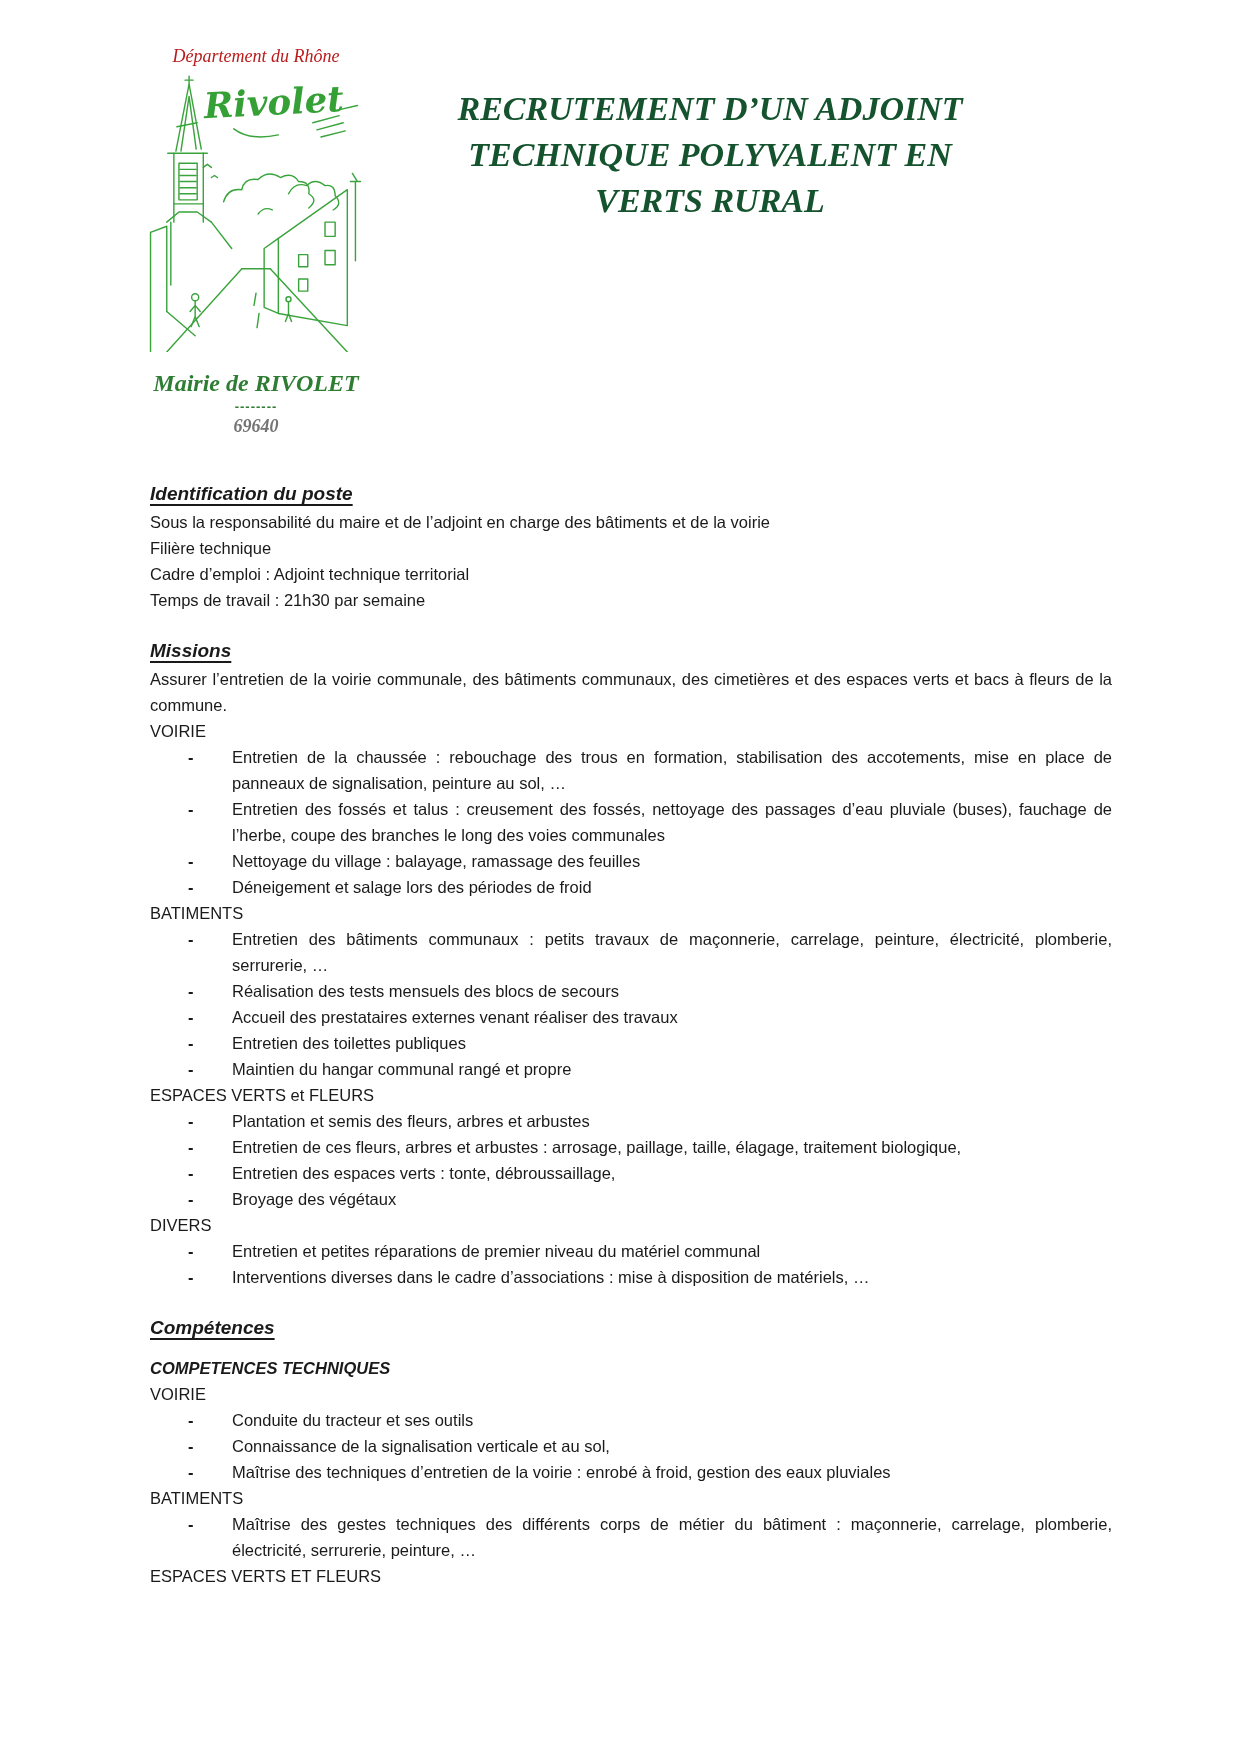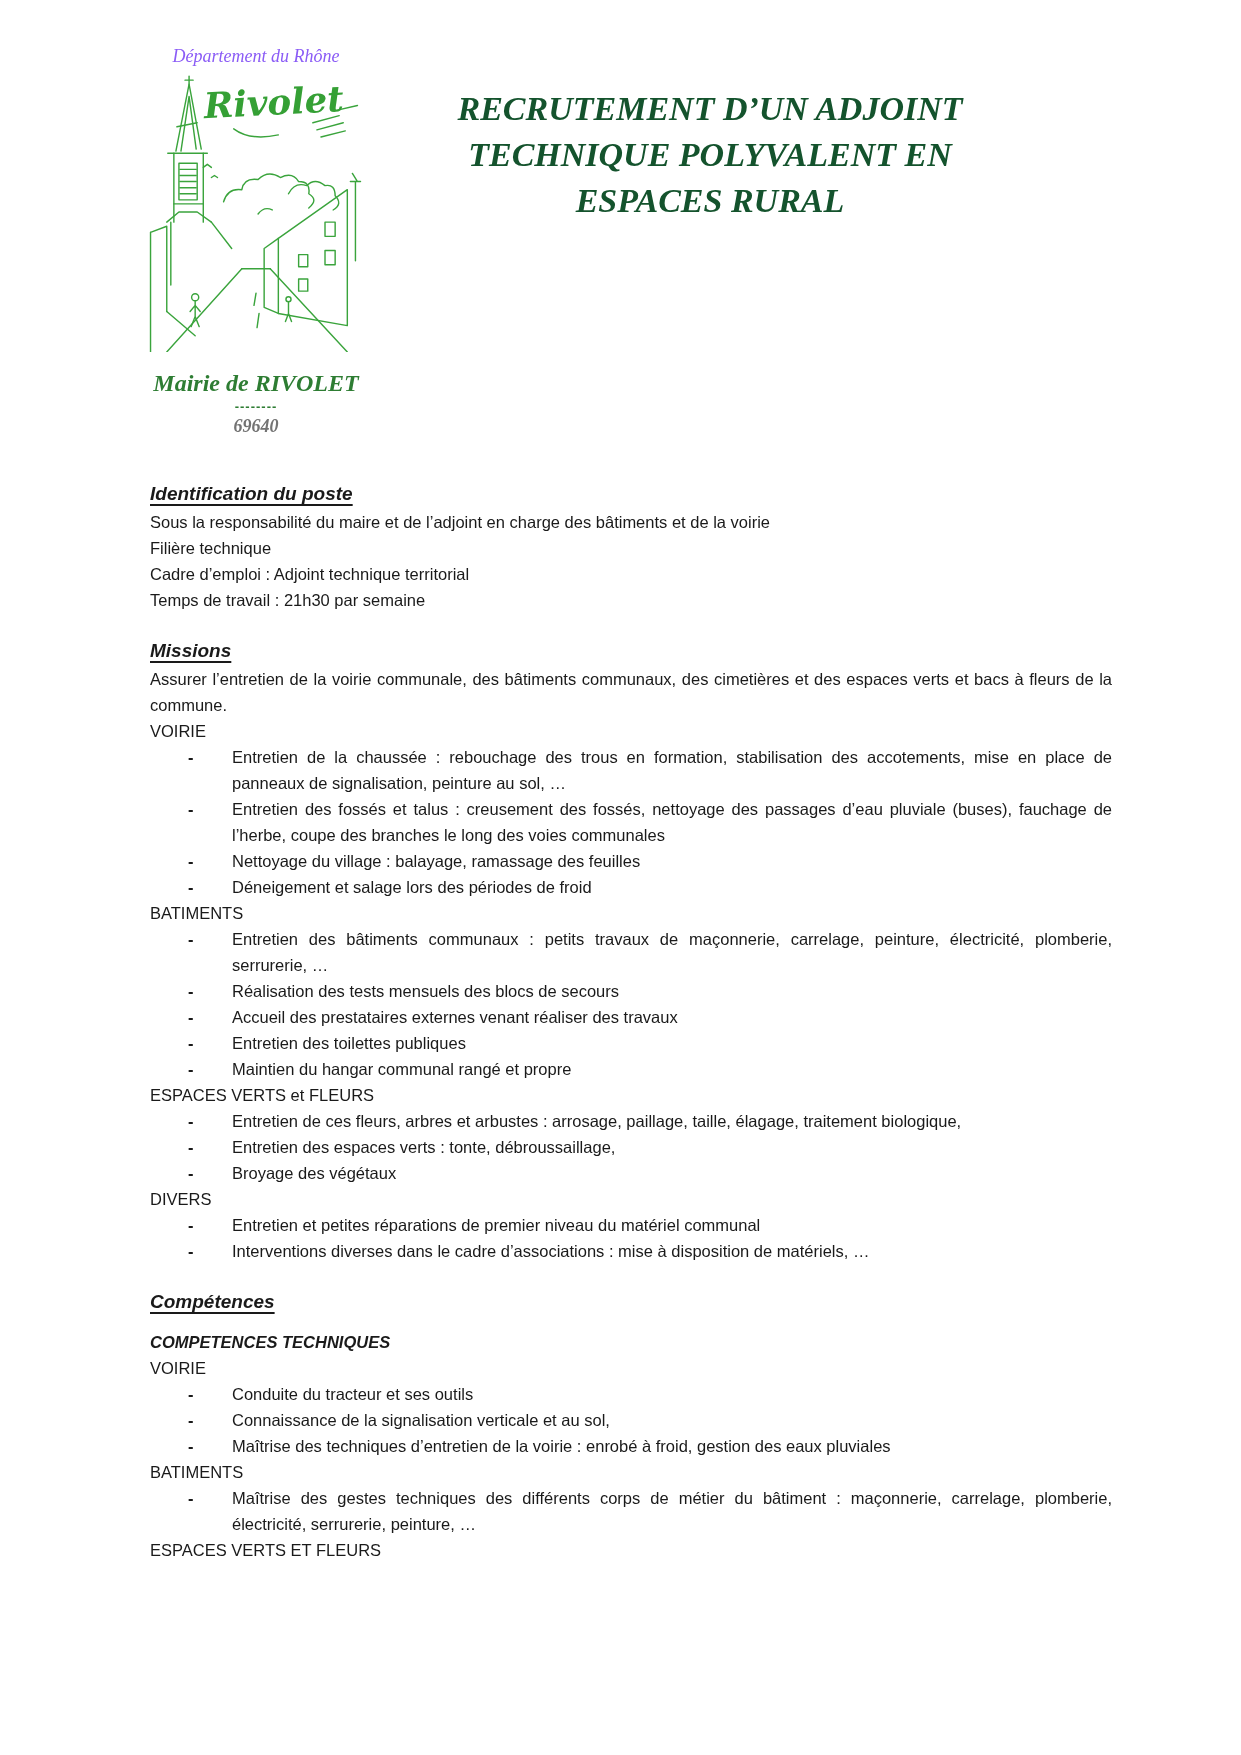--- a/index.html
+++ b/index.html
@@ -10,21 +10,21 @@
     font-family:"Liberation Sans",sans-serif;
     color:#1a1a1a;
     margin:0 auto;
     overflow:hidden;
   }
   
   .dept{
     position:absolute;left:138px;top:46px;width:236px;
     text-align:center;
     font-family:"Liberation Serif",serif;font-style:italic;
-    font-size:18px;color:#8b5cf6;
+    font-size:18px;color:#b91c1c;
   }
   .logo{position:absolute;left:136px;top:70px;width:236px;height:282px;}
   .mairie{
     position:absolute;left:108px;top:370px;width:296px;
     text-align:center;
     font-family:"Liberation Serif",serif;font-style:italic;font-weight:bold;
     font-size:24px;color:#2e7d33;
   }
   .sep{
     position:absolute;left:108px;top:399px;width:296px;
@@ -142,21 +142,21 @@
     <text x="136" y="44" text-anchor="middle" font-size="35" font-style="italic" font-weight="bold" fill="#35a035" font-family="DejaVu Serif, serif" transform="rotate(-3 136 44)">Rivolet</text>
   </svg>
 
   <div class="mairie">Mairie de RIVOLET</div>
   <div class="sep">--------</div>
   <div class="postal">69640</div>
 
   <div class="doc-title">
     <div>RECRUTEMENT D’UN ADJOINT</div>
     <div>TECHNIQUE POLYVALENT EN</div>
-    <div>ESPACES RURAL</div>
+    <div>VERTS RURAL</div>
   </div>
 
   <div class="content">
 
     <section>
       <h2 class="sec">Identification du poste</h2>
       <p>Sous la responsabilité du maire et de l’adjoint en charge des bâtiments et de la voirie</p>
       <p>Filière technique</p>
       <p>Cadre d’emploi : Adjoint technique territorial</p>
       <p>Temps de travail : 21h30 par semaine</p>
@@ -202,20 +202,24 @@
           <span class="btext">Entretien des toilettes publiques</span>
         </div>
       <div class="bullet">
           <span class="dash"></span>
           <span class="btext">Maintien du hangar communal rangé et propre</span>
         </div>
 
       <p class="group-label">ESPACES VERTS et FLEURS</p>
       <div class="bullet">
           <span class="dash"></span>
+          <span class="btext">Plantation et semis des fleurs, arbres et arbustes</span>
+        </div>
+      <div class="bullet">
+          <span class="dash"></span>
           <span class="btext">Entretien de ces fleurs, arbres et arbustes : arrosage, paillage, taille, élagage, traitement biologique,</span>
         </div>
       <div class="bullet">
           <span class="dash"></span>
           <span class="btext">Entretien des espaces verts : tonte, débroussaillage,</span>
         </div>
       <div class="bullet">
           <span class="dash"></span>
           <span class="btext">Broyage des végétaux</span>
         </div>

